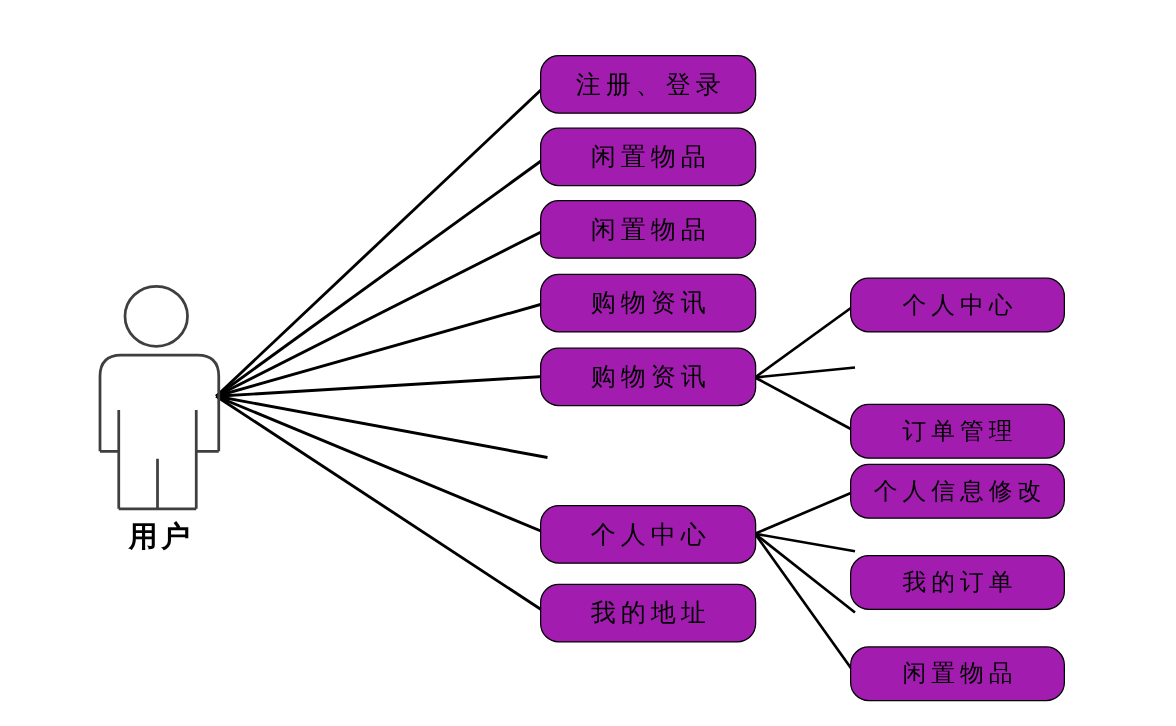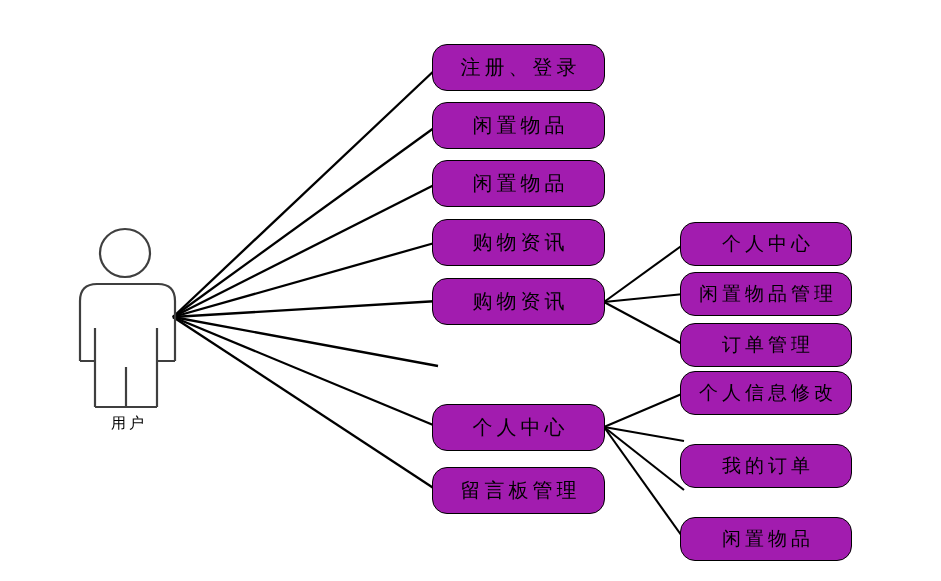--- a/index.html
+++ b/index.html
@@ -32,22 +32,22 @@
     z-index: 2;
   }
   .mid  { left: 432px; width: 173px; height: 47px; font-size: 20px; }
   .sub  { left: 680px; width: 172px; height: 44px; font-size: 19px; }
   #actor-label {
     position: absolute;
     left: 78px; top: 414px;
     width: 99px;
     text-align: center;
     font-family: "Liberation Sans", "DejaVu Sans", sans-serif;
-    font-weight: 400;
-    font-size: 15px;
+    font-weight: 700;
+    font-size: 23px;
     letter-spacing: 3px;
     text-indent: 3px;
     color: #000000;
     z-index: 2;
   }
 </style>
 </head>
 <body>
 
 <div id="canvas">
@@ -89,23 +89,22 @@
   </svg>
 
   <div id="actor-label">用户</div>
 
   <div class="ucase mid" style="top:44px">注册、登录</div>
   <div class="ucase mid" style="top:102px">闲置物品</div>
   <div class="ucase mid" style="top:160px">闲置物品</div>
   <div class="ucase mid" style="top:219px">购物资讯</div>
   <div class="ucase mid" style="top:278px">购物资讯</div>
   <div class="ucase mid" style="top:404px">个人中心</div>
-  <div class="ucase mid" style="top:467px">留言板管理</div>
+  <div class="ucase mid" style="top:467px">我的地址</div>
 
   <div class="ucase sub" style="top:222px">个人中心</div>
-  <div class="ucase sub" style="top:272px">闲置物品管理</div>
   <div class="ucase sub" style="top:323px">订单管理</div>
 
   <div class="ucase sub" style="top:371px">个人信息修改</div>
   <div class="ucase sub" style="top:444px">我的订单</div>
   <div class="ucase sub" style="top:517px">闲置物品</div>
 
 </div>
 
 </body></html>

